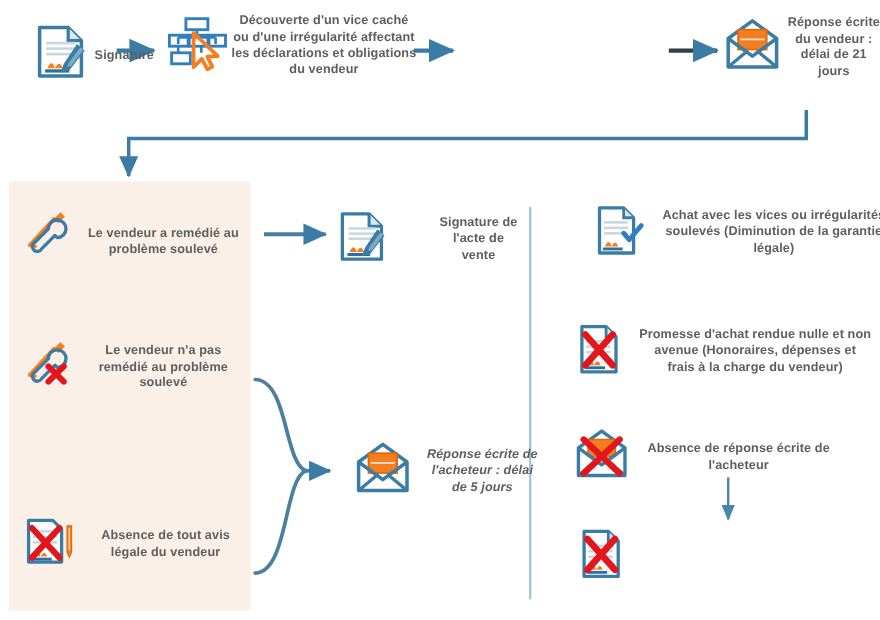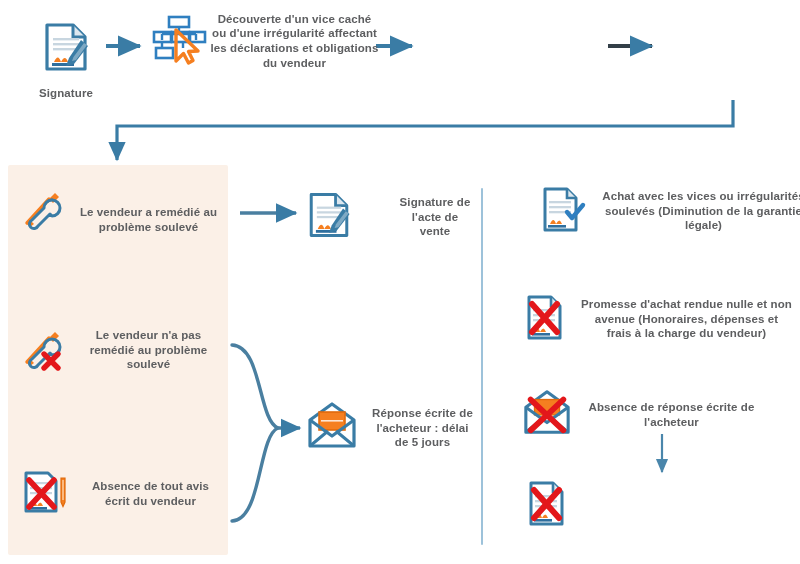--- a/index.html
+++ b/index.html
@@ -14,21 +14,21 @@
   .lbl{
     font-size:11.5px;line-height:1.28;font-weight:700;color:#5d5e60;
     text-align:center;letter-spacing:.1px;
   }
   .icon{flex:0 0 auto;display:block;}
   .panel{
     position:absolute;background:#fbf0e7;border-radius:2px;
   }
   .divider{position:absolute;background:#9dc2da;width:2px;border-radius:1px;}
   .row{display:flex;align-items:center;gap:9px;}
-  .stack{display:flex;flex-direction:column;align-items:center;}
+  .stack{display:flex;flex-direction:row;align-items:center;}
 </style>
 </head>
 <body>
 
 <div class="stage">
 
   <div class="panel" style="left:8px;top:165px;width:220px;height:390px;"></div>
 
   <div class="divider" style="left:481px;top:188px;height:357px;"></div>
 
@@ -85,35 +85,47 @@
         <rect x="40" y="22" width="15" height="10" fill="none" stroke="#2f7fc0" stroke-width="2.6"></rect>
         <rect x="6" y="38" width="17" height="10" fill="none" stroke="#2f7fc0" stroke-width="2.6"></rect>
         <path d="M12 32 v6 M33 32 v6" stroke="#2f7fc0" stroke-width="2.4"></path>
         <path d="M26 20 L26 51 L33.5 43.5 L38.5 53 L43 50.5 L38.5 41.5 L48 41 Z" fill="none" stroke="#f57f20" stroke-width="3.4" stroke-linejoin="round"></path>
       </svg>
     </span>
     <span class="lbl" style="flex:1;margin-left:1px;">Découverte d'un vice caché ou d'une irrégularité affectant les déclarations et obligations du vendeur</span>
   </div>
 
 
+  <div class="node" style="left:656px;top:14px;width:144px;">
+    <span class="icon">
+      <svg width="56" height="52" viewBox="0 0 56 52">
+        <path d="M6 20 L28 4 L50 20 L50 46 L6 46 Z" fill="#ffffff" stroke="#3a7ca5" stroke-width="3.2" stroke-linejoin="round"></path>
+        <rect x="15" y="12" width="26" height="18" fill="#f57f20" stroke="#e06a0c" stroke-width="1.6"></rect>
+        <rect x="17" y="20" width="22" height="1.6" fill="#ffffff" opacity=".8"></rect>
+        <path d="M6 20 L28 36 L50 20" fill="none" stroke="#3a7ca5" stroke-width="3.2" stroke-linejoin="round"></path>
+        <path d="M6 46 L24 31 M50 46 L32 31" stroke="#3a7ca5" stroke-width="3" fill="none"></path>
+      </svg>
+    </span>
+    <span class="lbl" style="flex:1;margin-left:4px;">Réponse écrite du vendeur : délai de 21 jours</span>
+  </div>
 
   <div class="node row" style="left:18px;top:185px;width:204px;">
     <span class="icon">
       <svg width="48" height="48" viewBox="0 0 48 48">
         <path d="M9 38 L31 14" stroke="#f57f20" stroke-width="3.4" fill="none" stroke-linecap="round"></path>
         <path d="M31 14 l6 -6 l4 4 l-6 6 z" fill="#f57f20"></path>
         <path d="M11 34 l5 5 l-4 3 l-4 -4 z" fill="#f57f20"></path>
         <path d="M34 31 a8 8 0 1 0 -8 -8 L14 35 a4.5 4.5 0 1 0 6 6 l12 -12 z" fill="none" stroke="#3a7ca5" stroke-width="3" stroke-linejoin="round"></path>
         <path d="M29 17 a6 6 0 0 1 6 -2" fill="none" stroke="#3a7ca5" stroke-width="2.6"></path>
       </svg>
     </span>
     <span class="lbl" style="flex:1;margin-top:17px;">Le vendeur a remédié au problème soulevé</span>
   </div>
 
-  <div class="node row" style="left:18px;top:324px;width:204px;">
+  <div class="node row" style="left:18px;top:303px;width:204px;align-items:flex-end;">
     <span class="icon">
       <svg width="48" height="48" viewBox="0 0 48 48">
         <path d="M9 38 L31 14" stroke="#f57f20" stroke-width="3.4" fill="none" stroke-linecap="round"></path>
         <path d="M31 14 l6 -6 l4 4 l-6 6 z" fill="#f57f20"></path>
         <path d="M11 34 l5 5 l-4 3 l-4 -4 z" fill="#f57f20"></path>
         <path d="M34 31 a8 8 0 1 0 -8 -8 L14 35 a4.5 4.5 0 1 0 6 6 l12 -12 z" fill="none" stroke="#3a7ca5" stroke-width="3" stroke-linejoin="round"></path>
         <path d="M26 30 L40 44 M40 30 L26 44" stroke="#e3171b" stroke-width="5.4" stroke-linecap="round"></path>
       </svg>
     </span>
     <span class="lbl" style="flex:1;">Le vendeur n'a pas remédié au problème soulevé</span>
@@ -126,41 +138,41 @@
         <rect x="12" y="16" width="22" height="2.2" fill="#c8d6e0"></rect>
         <rect x="12" y="21" width="22" height="2.2" fill="#c8d6e0"></rect>
         <rect x="12" y="26" width="22" height="2.2" fill="#c8d6e0"></rect>
         <path d="M13 40 q3.5-8 6 0 q3.5-7 6 0 z" fill="#f57f20"></path>
         <rect x="11" y="41" width="18" height="2.6" fill="#2f6f9e"></rect>
         <path d="M11 14 L36 41 M36 14 L11 41" stroke="#e3171b" stroke-width="5.6" stroke-linecap="round"></path>
         <path d="M43 12 l4 0 l0 24 l-2 4.5 l-2 -4.5 z" fill="#f57f20" stroke="#e06a0c" stroke-width="1.2"></path>
         <rect x="44.3" y="14" width="1.4" height="20" fill="#ffd2a8"></rect>
       </svg>
     </span>
-    <span class="lbl" style="flex:1;">Absence de tout avis écrit du vendeur</span>
+    <span class="lbl" style="flex:1;">Absence de tout avis légale du vendeur</span>
   </div>
 
   <div class="node row" style="left:300px;top:186px;width:172px;gap:40px;">
     <span class="icon">
       <svg width="58" height="58" viewBox="0 0 62 62">
         <path d="M12 9 h26 l12 12 v32 h-38 z" fill="#ffffff" stroke="#3a7ca5" stroke-width="3.2" stroke-linejoin="round"></path>
         <path d="M38 9 v12 h12" fill="#dce7ef" stroke="#3a7ca5" stroke-width="3"></path>
         <rect x="18" y="22" width="26" height="2.4" fill="#c8d6e0"></rect>
         <rect x="18" y="27" width="26" height="2.4" fill="#c8d6e0"></rect>
         <rect x="18" y="32" width="26" height="2.4" fill="#c8d6e0"></rect>
         <path d="M19 46 q4-9 7 0 q4-8 7 0 z" fill="#f57f20"></path>
         <rect x="17" y="47" width="22" height="3" fill="#2f6f9e"></rect>
         <path d="M46 24 l7 6 l-14 18 l-8 2 l3 -8 z" fill="#3a7ca5"></path>
         <path d="M49 27 l3 2 l-11 15 l-4 1 l1.5 -4 z" fill="#ffffff" opacity=".35"></path>
       </svg>
     </span>
     <span class="lbl" style="flex:1;">Signature de l'acte de vente</span>
   </div>
 
-  <div class="node row" style="left:304px;top:400px;width:172px;">
+  <div class="node row" style="left:320px;top:400px;width:172px;font-style:italic;">
     <span class="icon">
       <svg width="56" height="52" viewBox="0 0 56 52">
         <path d="M6 20 L28 4 L50 20 L50 46 L6 46 Z" fill="#ffffff" stroke="#3a7ca5" stroke-width="3.2" stroke-linejoin="round"></path>
         <rect x="15" y="12" width="26" height="18" fill="#f57f20" stroke="#e06a0c" stroke-width="1.6"></rect>
         <rect x="17" y="20" width="22" height="1.6" fill="#ffffff" opacity=".8"></rect>
         <path d="M6 20 L28 36 L50 20" fill="none" stroke="#3a7ca5" stroke-width="3.2" stroke-linejoin="round"></path>
         <path d="M6 46 L24 31 M50 46 L32 31" stroke="#3a7ca5" stroke-width="3" fill="none"></path>
       </svg>
     </span>
     <span class="lbl" style="flex:1;">Réponse écrite de l'acheteur : délai de 5 jours</span>

